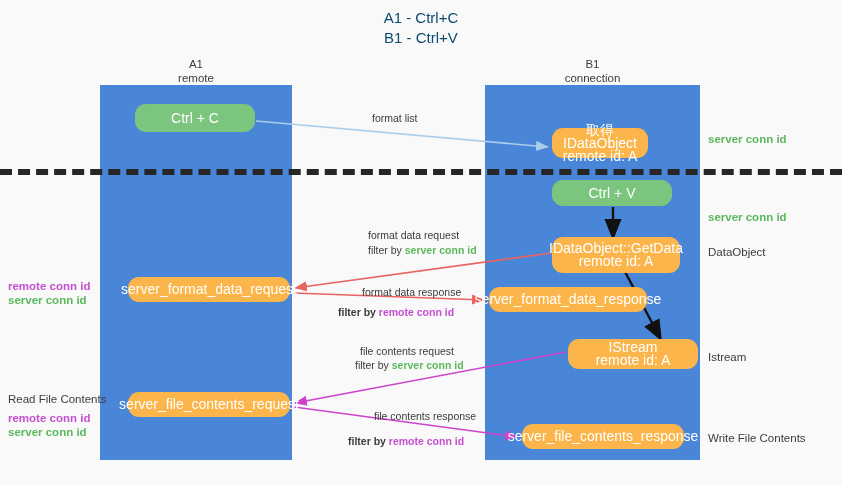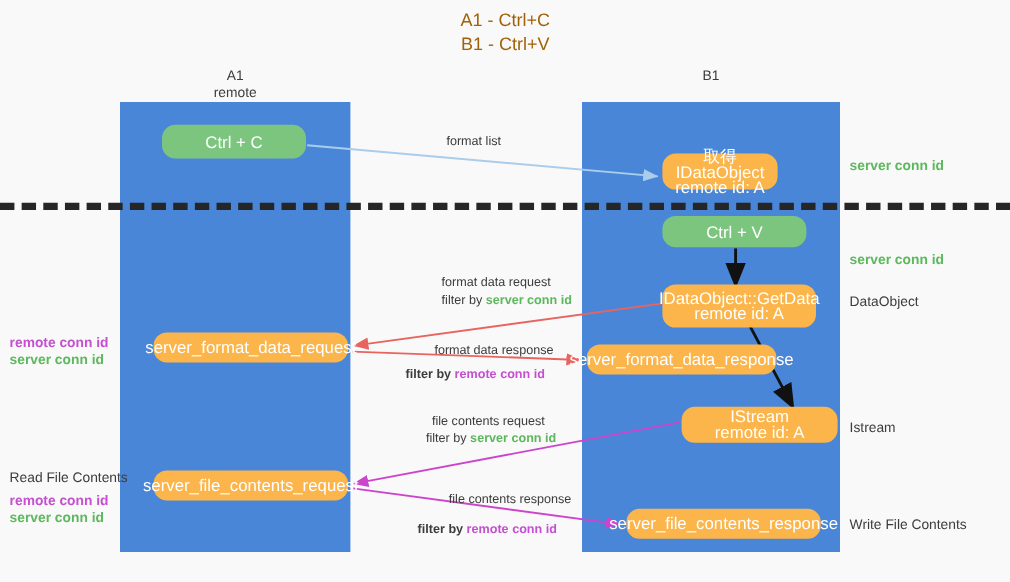--- a/index.html
+++ b/index.html
@@ -8,21 +8,21 @@
     background:#f9f9f9;
     font-family:"Liberation Sans","DejaVu Sans",sans-serif;
     position:relative;overflow:hidden;
     color:#3c3c3c;
   }
   #stage{position:absolute;left:0;top:0;width:842px;height:485px;}
   svg#wires{position:absolute;left:0;top:0;width:842px;height:485px;overflow:visible;}
 
   .title-block{
     position:absolute;left:0;top:8px;width:842px;
-    text-align:center;font-size:15px;line-height:20px;color:#a16207;
+    text-align:center;font-size:15px;line-height:20px;color:#0c4a6e;
   }
 
   .col{
     position:absolute;background:#4a86d8;
   }
   #col-a1{left:100px;top:85px;width:192px;height:375px;}
   #col-b1{left:485px;top:85px;width:215px;height:375px;}
 
   .col-head{
     position:absolute;text-align:center;font-size:11.5px;line-height:14px;color:#3c3c3c;
@@ -98,20 +98,21 @@
     <div>A1 - Ctrl+C</div>
     <div>B1 - Ctrl+V</div>
   </div>
 
   <div class="col-head" id="head-a1">
     <span class="l1">A1</span>
     <span class="l2">remote</span>
   </div>
   <div class="col-head" id="head-b1">
     <span class="l1">B1</span>
+    <span class="l2">connection</span>
   </div>
 
   <div class="col" id="col-a1"></div>
   <div class="col" id="col-b1"></div>
 
   <svg id="wires">
     <defs>
       <marker id="ar-blue" markerWidth="9" markerHeight="9" refX="7.5" refY="3.2" orient="auto">
         <path d="M0,0 L8,3.2 L0,6.4 z" fill="#a9cdeb"></path>
       </marker>

